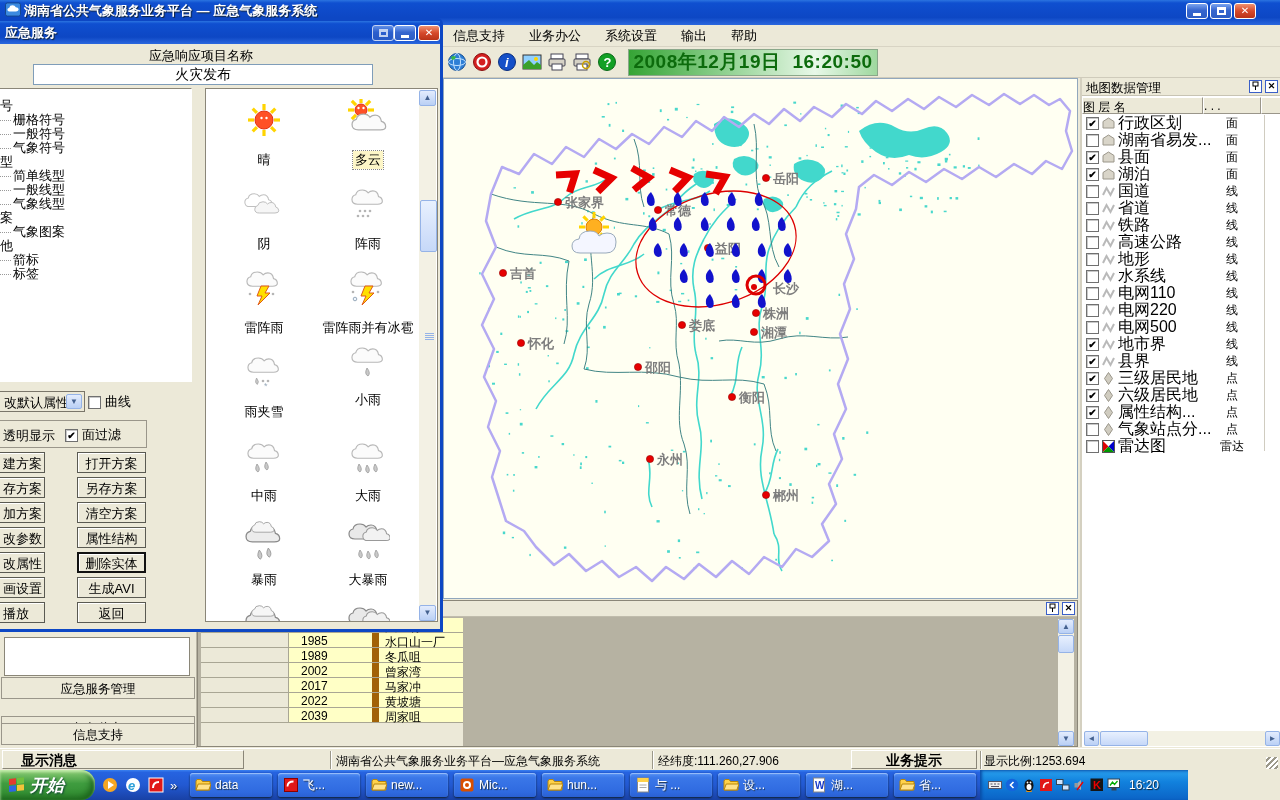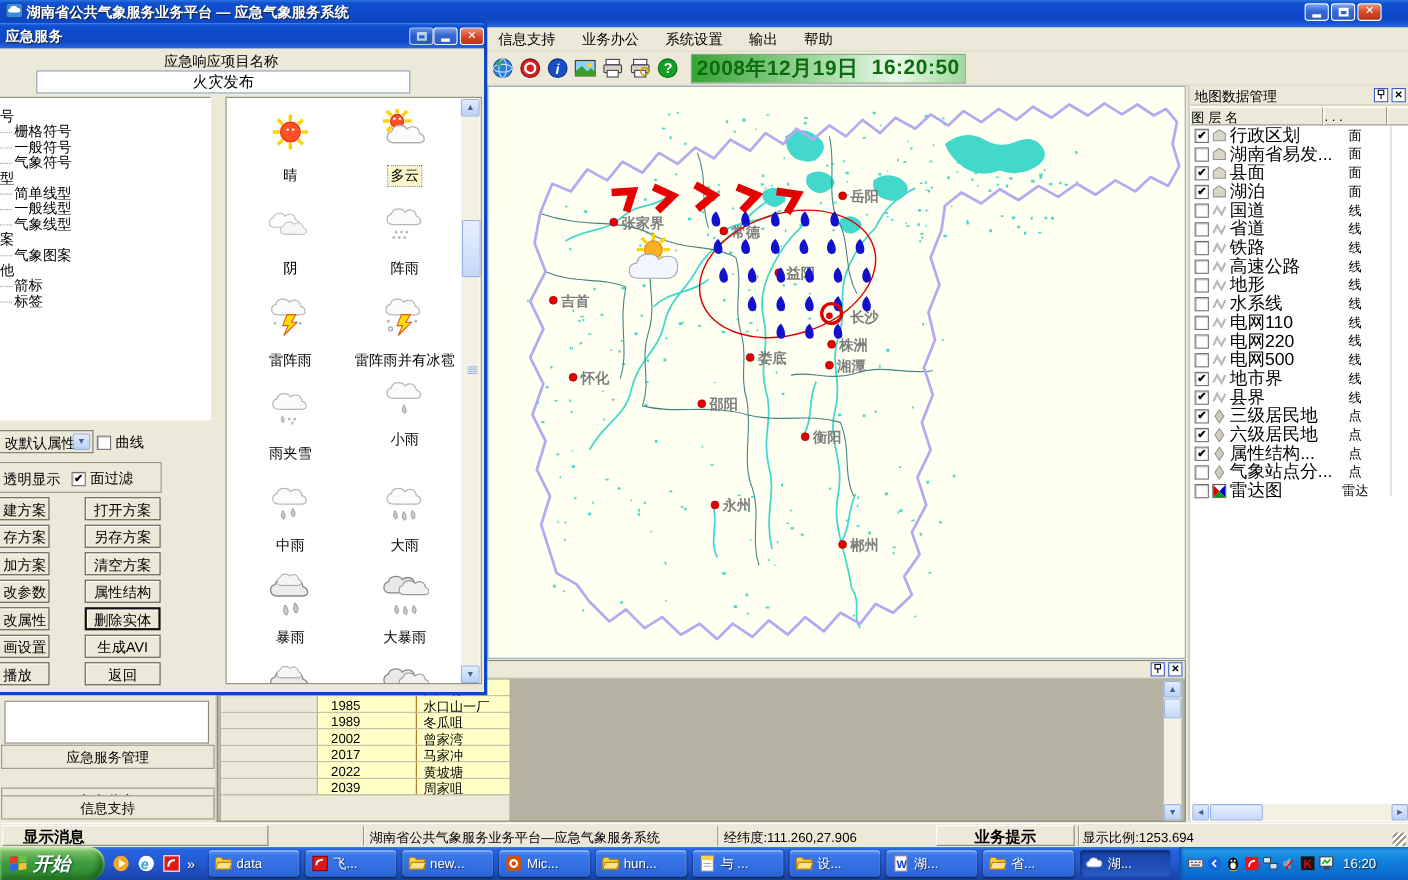--- a/index.html
+++ b/index.html
@@ -63,21 +63,21 @@
     border:1px solid #95b3e7; border-radius:2px; }
   .hsb .spacer { flex:1; }
 
   
   #bottom-panel { position:absolute; left:197px; top:600px; width:881px; height:147px; background:#b6b2a2;
     border:1px solid #8a8678; z-index:1; overflow:hidden; }
   #bp-topbar { position:absolute; left:0; top:0; width:881px; height:16px; background:#ece9d8; border-bottom:1px solid #c0bcac; }
   #bp-table { position:absolute; left:3px; top:17px; width:262px; height:130px; background:#ece9d8; }
   .trow { position:relative; height:15px; border-bottom:1px solid #a9a694; display:flex; }
   .trow .rh { width:88px; background:#ece9d8; border-right:1px solid #a9a694; }
-  .trow .c1 { width:90px; background:#ffffc6; border-right:1px solid #a16207; font-size:12px; padding:1px 0 0 12px; }
+  .trow .c1 { width:90px; background:#ffffc6; border-right:7px solid #a16207; font-size:12px; padding:1px 0 0 12px; }
   .trow .c2 { width:84px; background:#ffffc6; font-size:12px; padding:1px 0 0 6px; white-space:nowrap; }
   #bp-vsb { position:absolute; right:3px; top:18px; width:16px; height:127px; background:#f3f1e4; }
   #bp-vsb .sbbtn { width:16px; }
   #bp-vsb .sbthumb { width:16px; height:18px; margin:1px 0 0 0; }
 
   
   #left-sidebar { position:absolute; left:0; top:632px; width:197px; height:116px; background:#ece9d8;
     border-right:1px solid #b8b4a4; z-index:1; }
   #ls-white { position:absolute; left:4px; top:5px; width:186px; height:39px; background:#fff; border:1px solid #8a8678; }
   .ls-bar { position:absolute; left:1px; width:194px; height:22px; background:#ece9d8; border:1px solid #9a968a;
@@ -91,21 +91,21 @@
     font-weight:bold; font-size:14px; padding:1px 0 0 18px; }
   #sb-platform { position:absolute; left:336px; top:4px; white-space:nowrap; }
   #sb-coords { position:absolute; left:658px; top:4px; }
   #sb-hint { position:absolute; left:851px; top:1px; width:126px; height:19px; border:1px solid; border-color:#fff #8a8678 #8a8678 #fff;
     font-weight:bold; font-size:14px; text-align:center; padding-top:1px; }
   #sb-scale { position:absolute; left:984px; top:4px; }
   #sb-grip { position:absolute; right:2px; top:8px; width:12px; height:12px;
     background:repeating-linear-gradient(135deg,#fff 0 2px,#9b9889 2px 4px); }
 
   
-  #taskbar { position:absolute; left:0; top:770px; width:1280px; height:30px; z-index:20;
+  #taskbar { position:absolute; left:0; top:770px; width:1188px; height:30px; z-index:20;
     background:linear-gradient(180deg,#3a81f0 0%,#2663e0 8%,#2259d2 50%,#1941a5 100%); }
   #start-btn { position:absolute; left:0; top:0; width:95px; height:30px; border-radius:0 14px 14px 0;
     background:linear-gradient(180deg,#8fce77 0%,#4aa округ  , #3f9c3f 45%, #2f8a2f 100%);
     background:linear-gradient(180deg,#8fce77 0%,#3f9c3f 45%,#2f8a2f 100%);
     box-shadow:inset 0 2px 3px #c8f0b0, inset -4px -3px 6px #1c641c; display:flex; align-items:center; }
   #start-btn .flag { width:18px; height:18px; margin-left:8px; }
   #start-btn .lbl { color:#fff; font-weight:bold; font-style:italic; font-size:17px; margin-left:4px; text-shadow:1px 1px 2px #143; }
   #quicklaunch { position:absolute; left:100px; top:3px; height:24px; display:flex; align-items:center; }
   #quicklaunch .ql { width:20px; height:20px; margin-right:3px; display:flex; align-items:center; justify-content:center; }
   #quicklaunch .more { color:#fff; font-size:13px; margin-left:1px; text-shadow:1px 1px 1px #123; }

